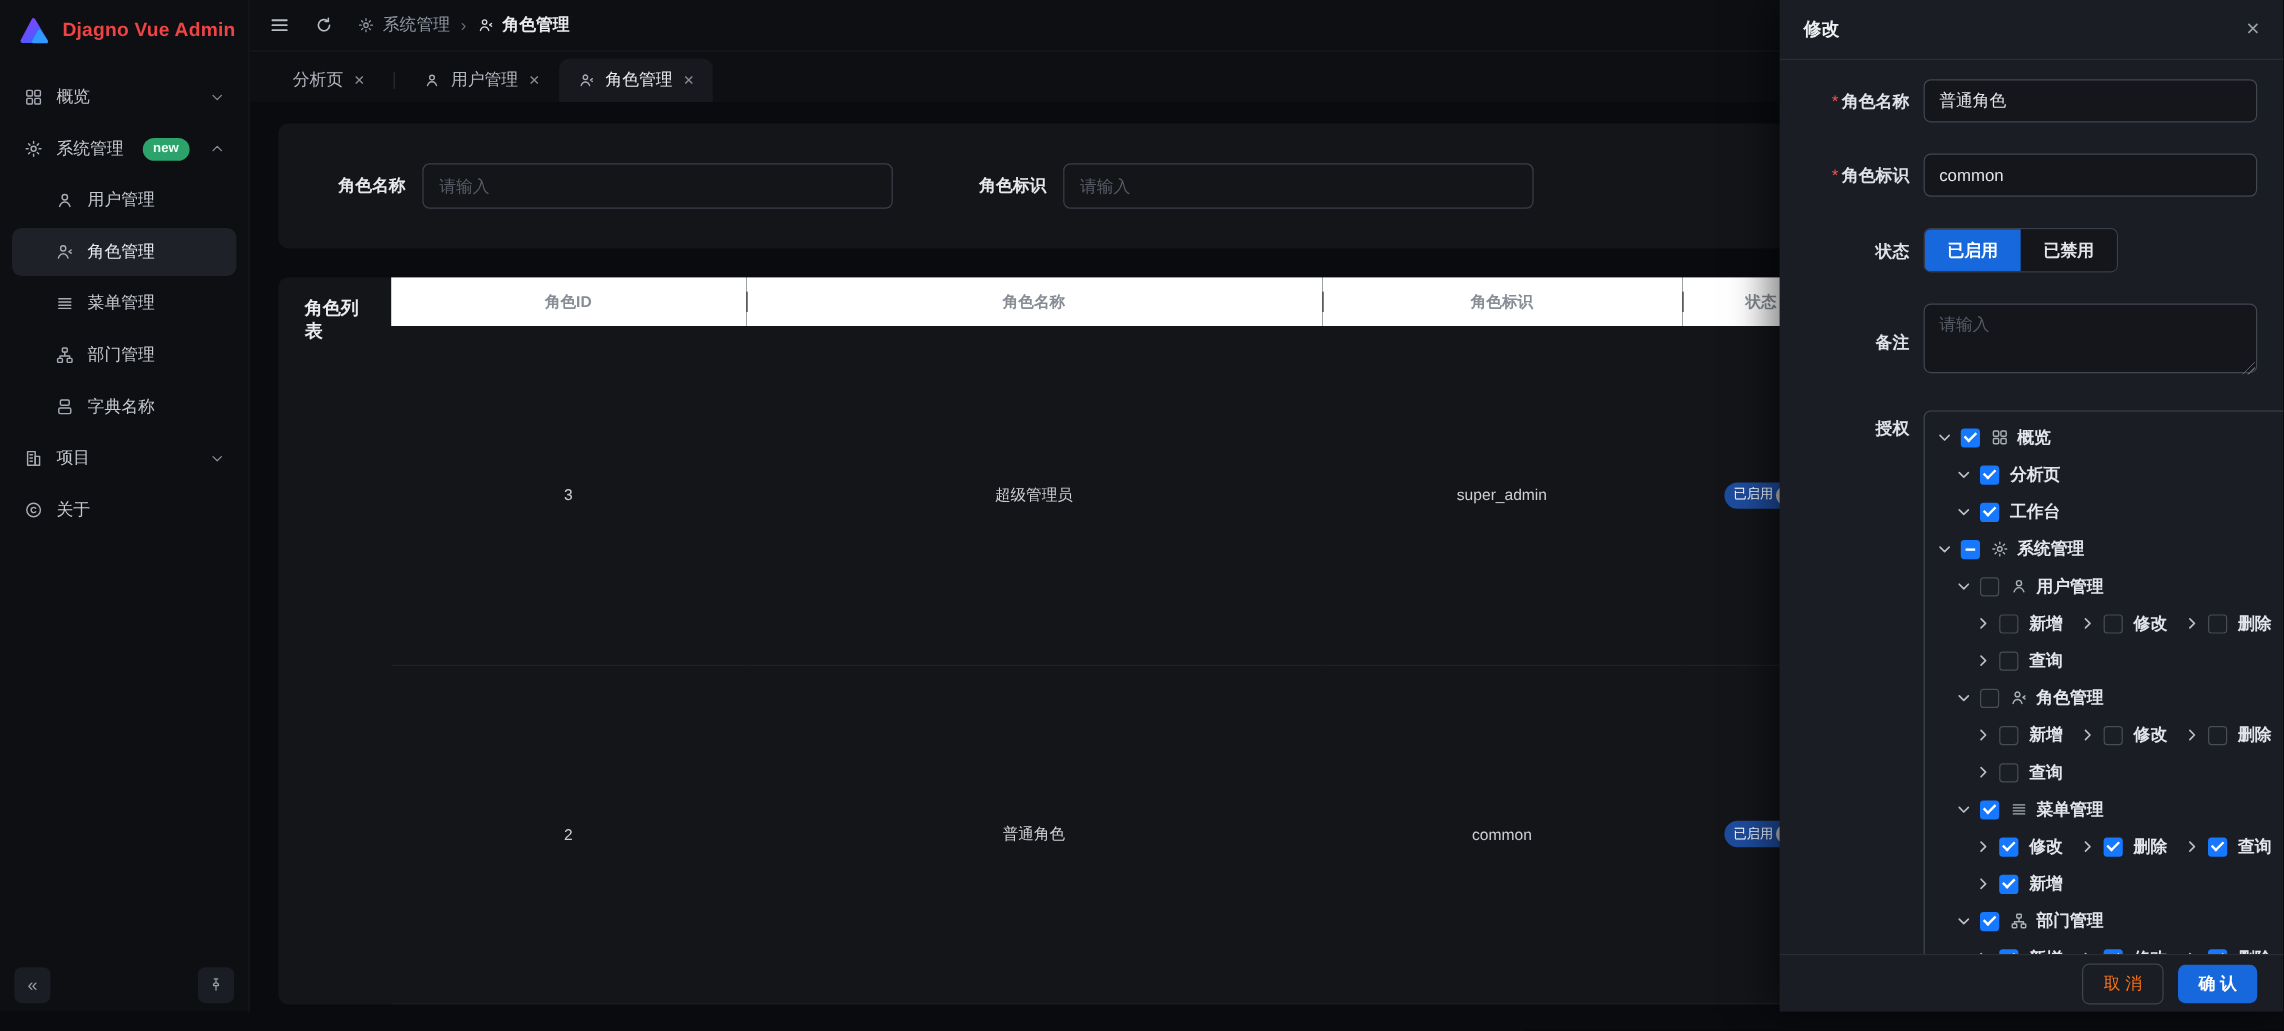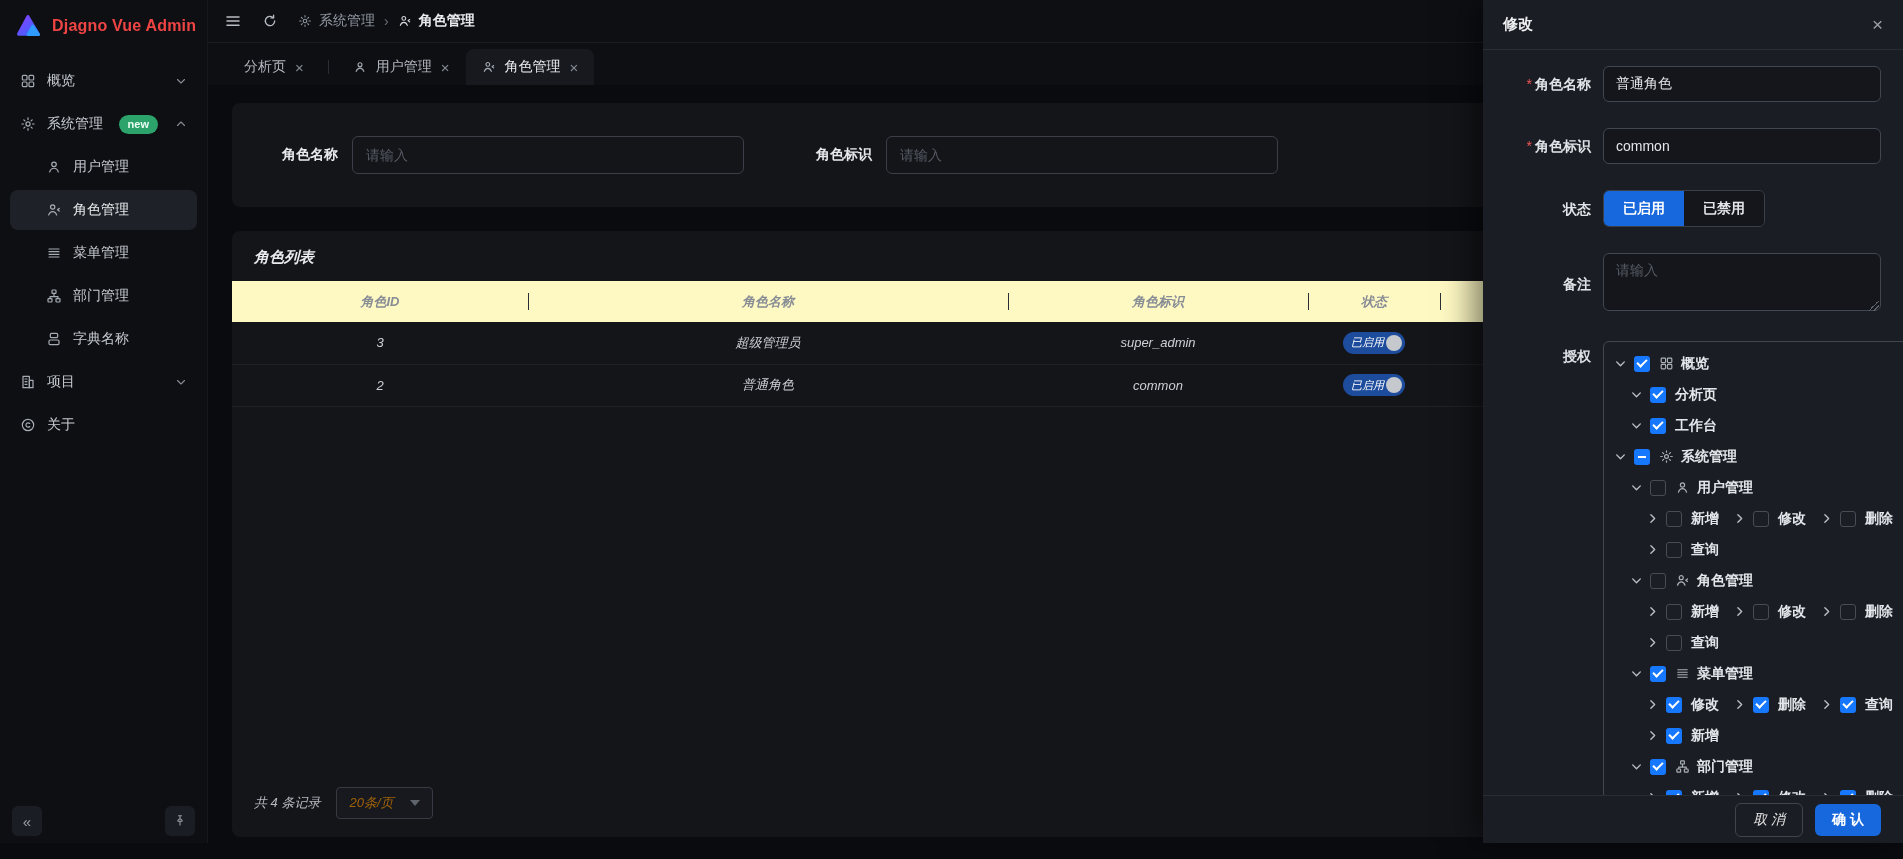--- a/index.html
+++ b/index.html
@@ -54,24 +54,24 @@
 
   .search-card { position:absolute; left:24px; right:26px; top:18px; height:104px; background:#141519;
     border-radius:8px; display:flex; align-items:center; padding:0 50px; gap:72px; }
   .sf-group { display:flex; align-items:center; gap:14px; }
   .sf-label { font-size:14px; font-weight:700; color:#e7e9ec; white-space:nowrap; }
   .sf-input { width:392px; height:38px; background:transparent; border:1px solid #3a3f48;
     border-radius:6px; color:#e2e4e8; font-size:14px; padding:0 13px; outline:none; }
   .sf-input::placeholder { color:#565b64; }
 
   .table-card { position:absolute; left:24px; right:26px; top:146px; bottom:6px; background:#141519;
-    border-radius:8px; display:flex; flex-direction:column; overflow:hidden;font-style:italic; }
+    border-radius:8px; display:flex; overflow:hidden; }
   .tc-title { padding:17px 22px 14px; font-size:15px; font-weight:700; color:#e9ebee; }
   table.role-table { width:100%; border-collapse:collapse; table-layout:fixed; }
-  .role-table th { background:#fef9c3; height:41px; font-size:13px; font-weight:600; color:#878c95;
+  .role-table th { background:#ffffff; height:41px; font-size:13px; font-weight:600; color:#878c95;
     text-align:center; position:relative; }
   .role-table th:not(:first-child)::before { content:""; position:absolute; left:0; top:12px;
     width:1px; height:17px; background:#2b2e35; }
   .role-table td { height:42px; text-align:center; color:#ccd0d5; font-size:13px;
     border-bottom:1px solid #1f2127; }
   .col-id { width:296px; } .col-name { width:480px; } .col-code { width:300px; } .col-status { width:132px; }
   .switch { width:62px; height:22px; border-radius:11px; background:#1e4c9d; position:relative;
     display:inline-flex; align-items:center; padding-left:8px; cursor:pointer; vertical-align:middle; }
   .sw-label { color:#fff; font-size:11px; line-height:1; }
   .knob { position:absolute; right:3px; top:3px; width:16px; height:16px; border-radius:50%; background:#c5c8cd; }
@@ -120,21 +120,21 @@
   .cbx.on, .cbx.ind { background:#1677ff; }
   .cbx.off { background:#1b1e25; border:1px solid #474d57; }
   .cbx.on::after { content:""; position:absolute; left:5px; top:1.5px; width:4px; height:8px;
     border-right:2px solid #fff; border-bottom:2px solid #fff; transform:rotate(45deg); }
   .cbx.ind::after { content:""; position:absolute; left:4px; top:7px; width:8px; height:2px; background:#fff; }
   .tree-icon { margin-right:7px; color:#aab0b8; display:flex; }
   .tree-label { color:#e3e6ea; font-size:14px; font-weight:600; white-space:nowrap; cursor:pointer; }
   .drawer-footer { flex:0 0 auto; height:48px; border-top:1px solid #2a2d34; display:flex; align-items:center;
     justify-content:flex-end; gap:12px; padding:0 22px; }
   .btn { border-radius:6px; font-size:14px; padding:7px 17px; cursor:pointer; border:none; font-family:inherit; }
-  .btn-ghost { background:transparent; border:1px solid #3f444e; color:#e5e5e5;font-style:italic; }
+  .btn-ghost { background:transparent; border:1px solid #3f444e; color:#f97316; }
   .btn-primary { background:#1668dc; color:#fff; font-weight:600; }
 
   
   .bottom-strip { position:absolute; left:0; bottom:0; width:100%; height:16px; background:#060708;
     overflow:hidden; z-index:30; }
   .bg-partial-text { position:absolute; left:1518px; top:2px; color:#3e424a; font-size:13px; font-weight:600; }
 </style>
 </head>
 <body>
 

